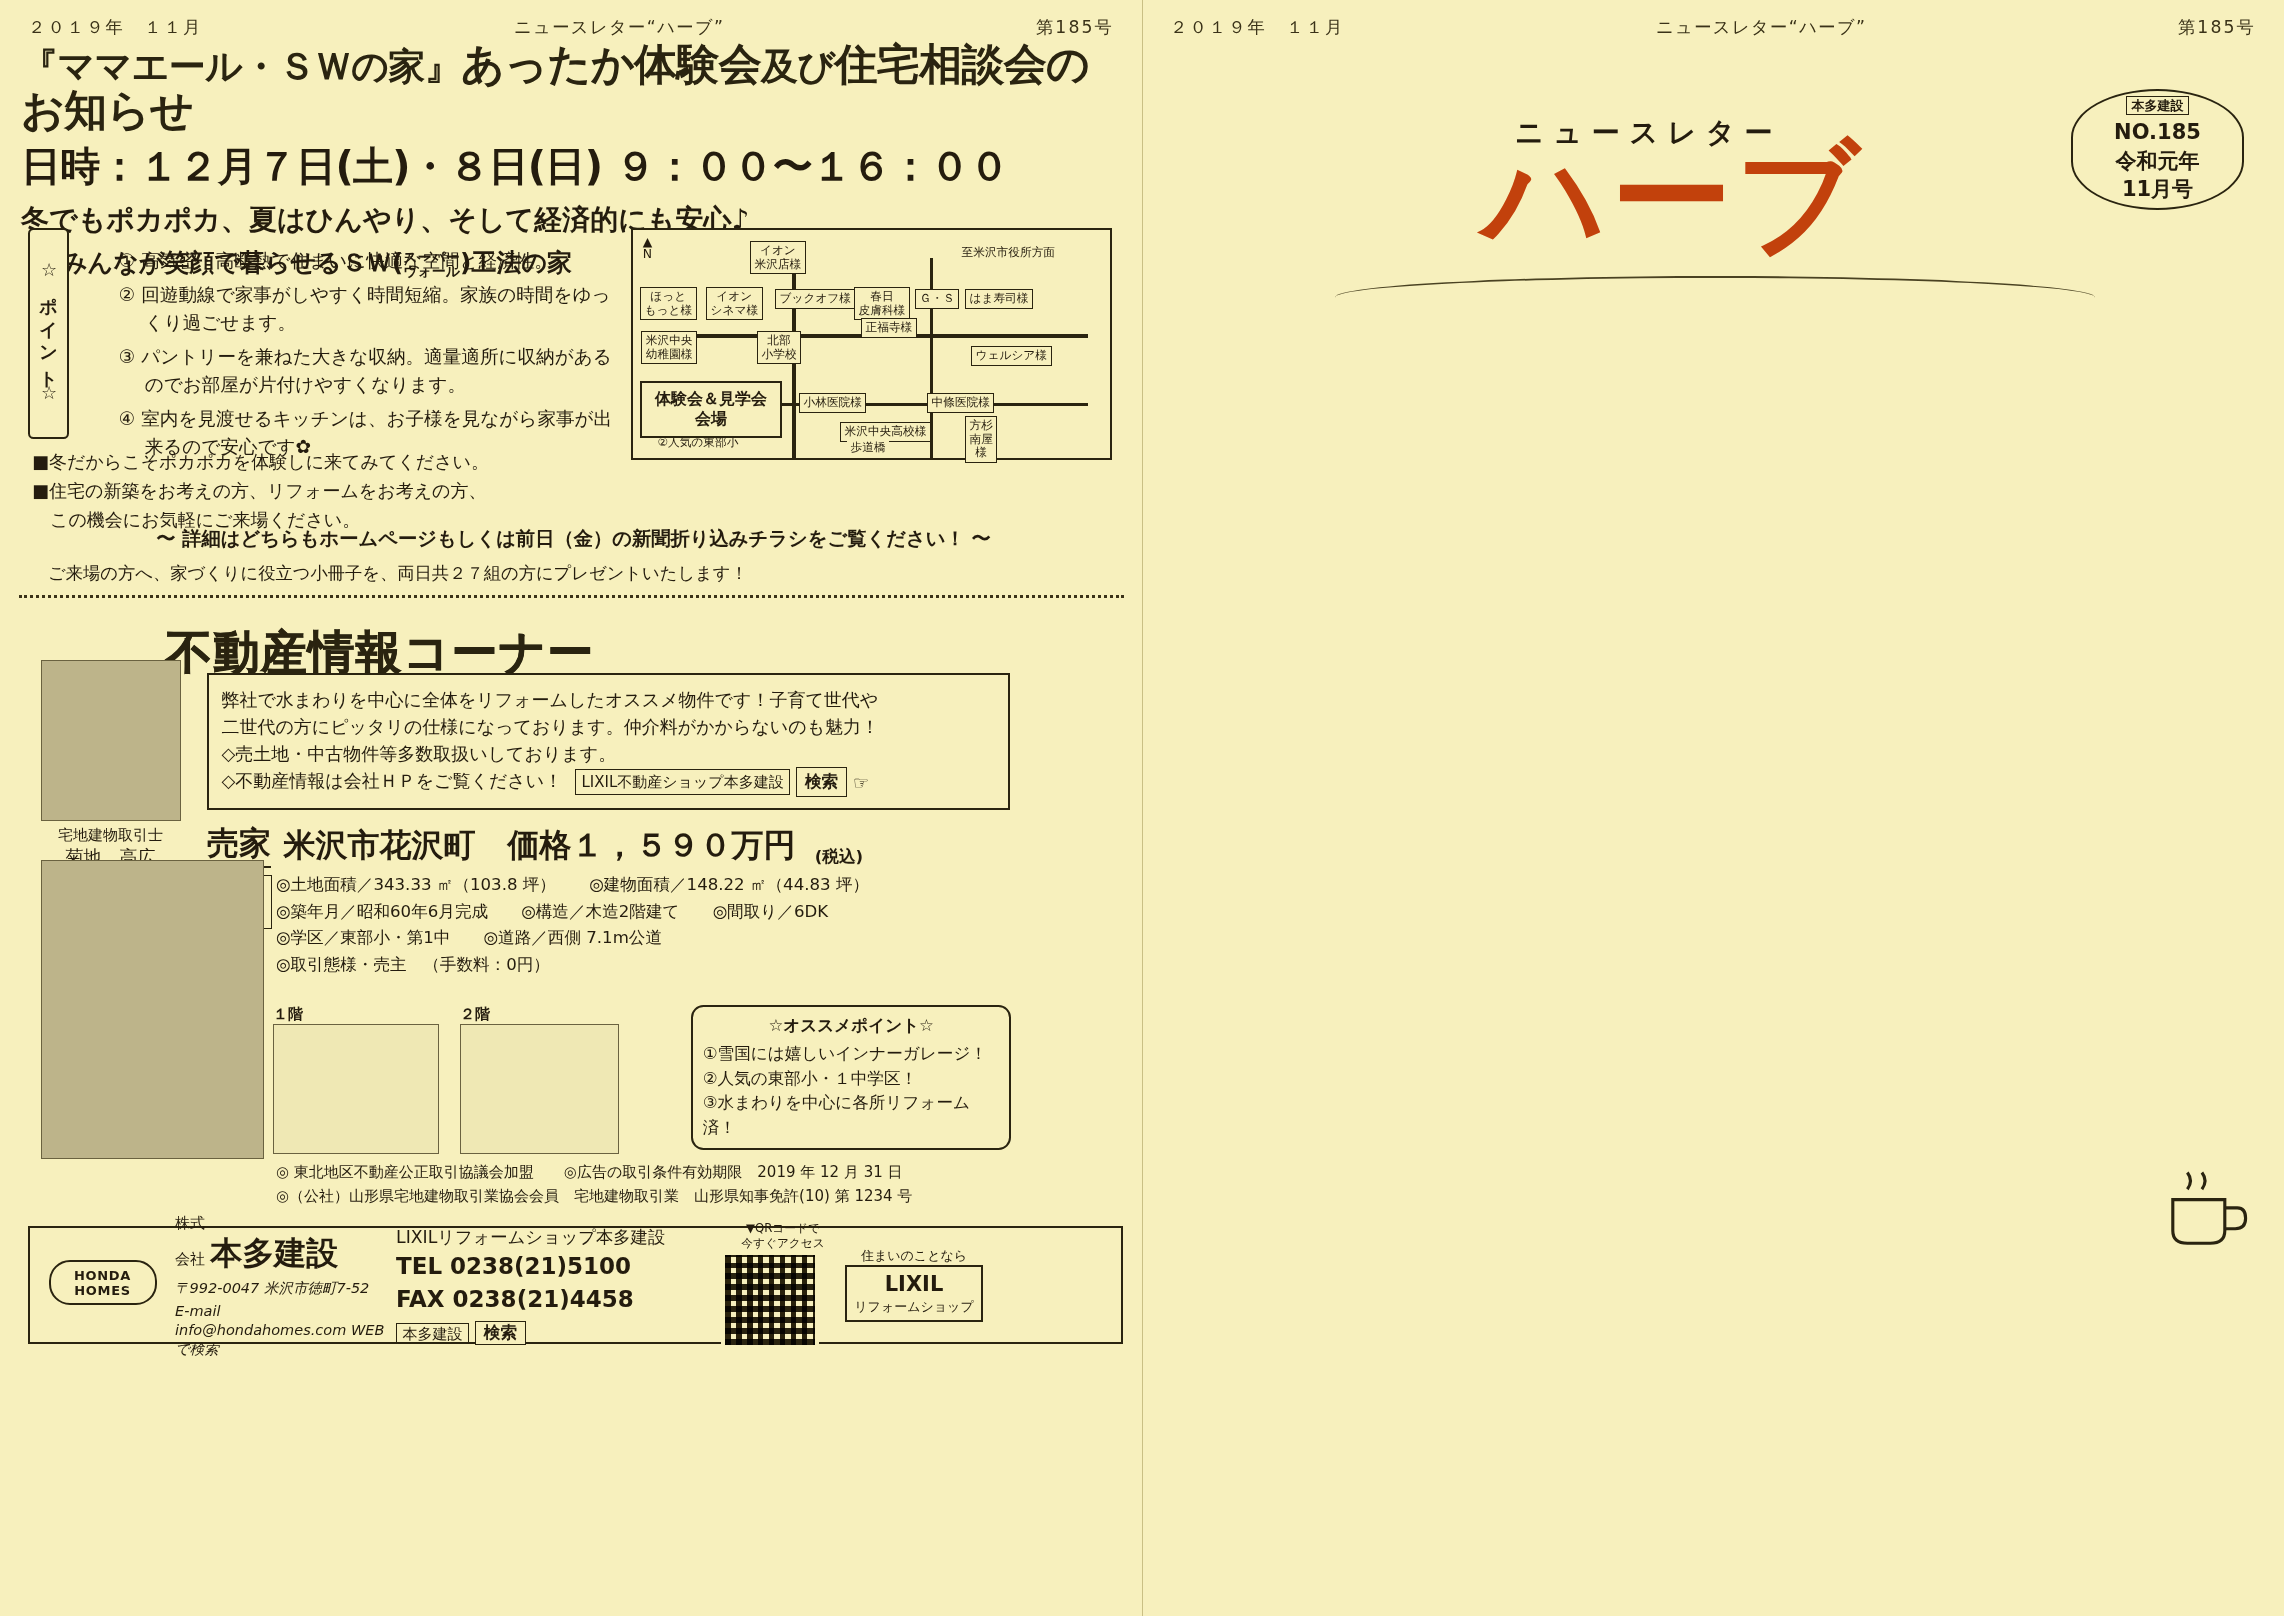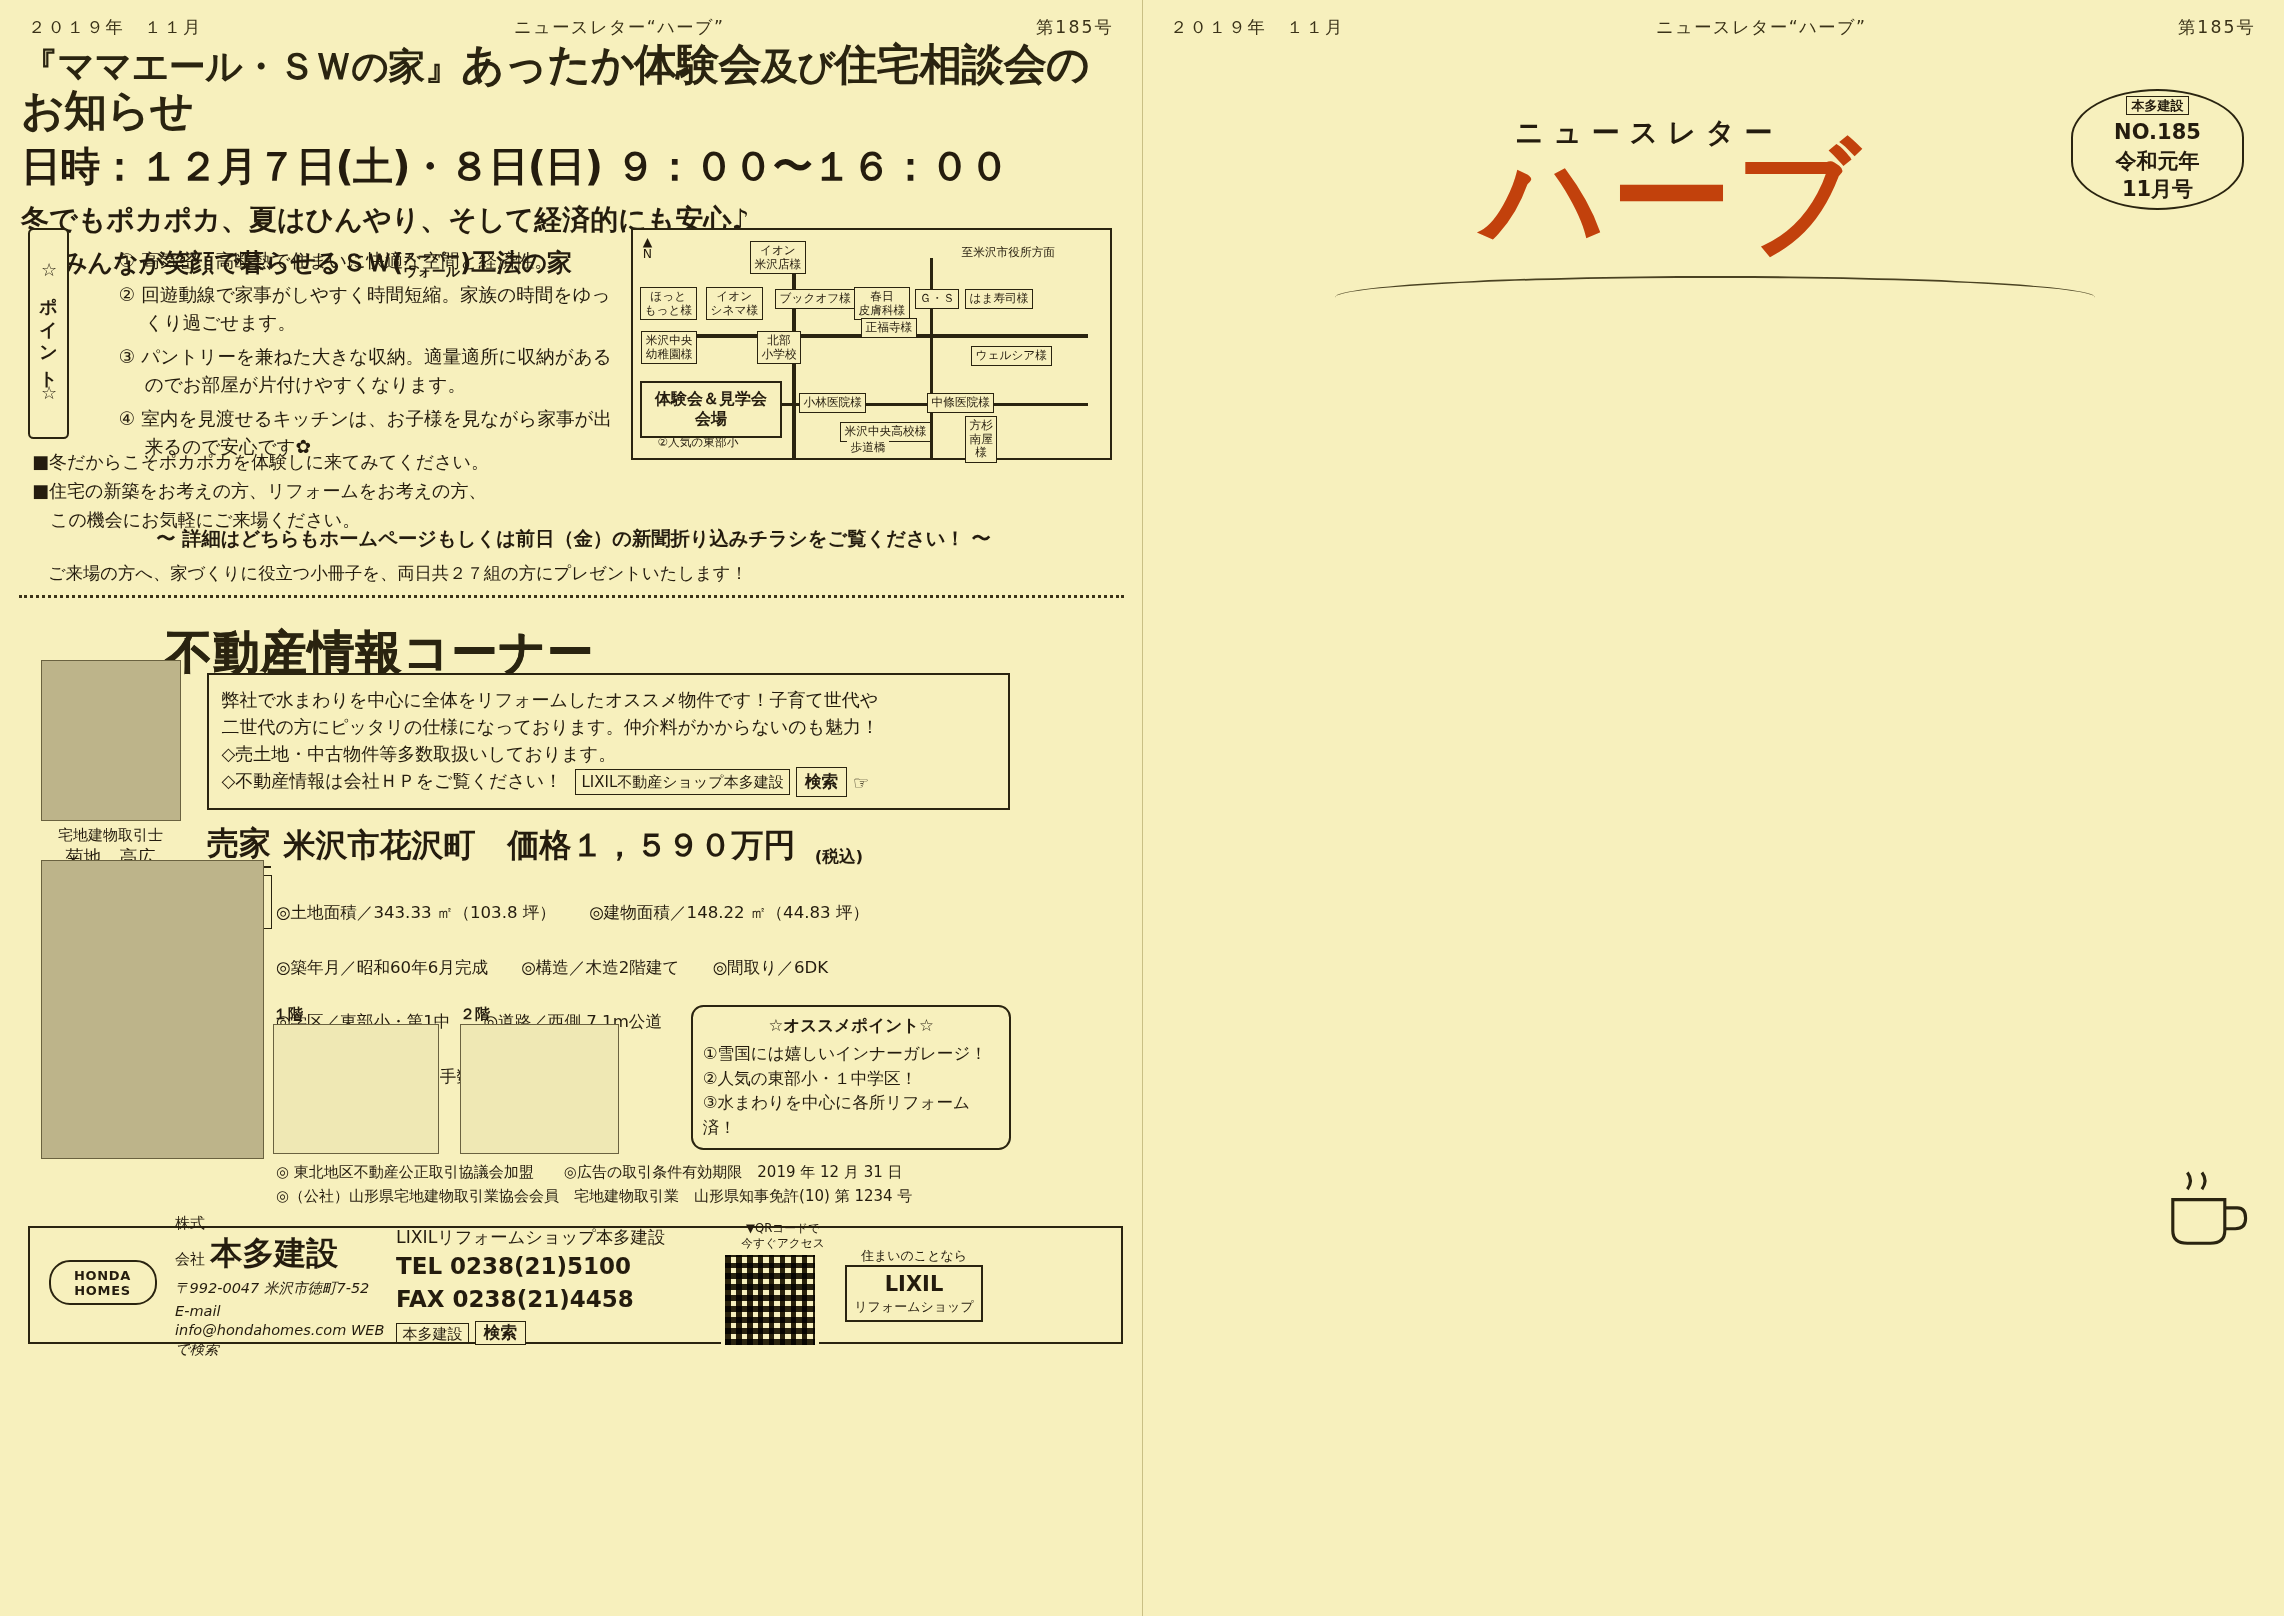--- a/index.html
+++ b/index.html
@@ -55,21 +55,21 @@
   .boxed{border:1.4px solid #2a2410;padding:0.7px 5.5px;font-size:15px;}
 
   .saleline{position:absolute;top:822px;left:207px;width:898px;display:flex;align-items:flex-end;gap:12.4px;}
   .saletag{font-size:32px;font-weight:bold;border-bottom:2.8px solid #2a2410;}
   .saleaddr{font-size:32px;font-weight:bold;}
   .salezei{font-size:16.6px;font-weight:bold;margin-left:7px;}
 
   .spec{position:absolute;top:872px;left:276px;width:622px;font-size:16.6px;line-height:1.6;}
   .spec .lbl{position:absolute;left:-69px;top:2.8px;border:1.4px solid #2a2410;padding:2.1px 4.1px;font-size:15px;
     writing-mode:horizontal-tb;width:55px;text-align:center;}
-  .spec li{list-style:none;margin-top:28px;}
+  .spec li{list-style:none;}
 
   .floor{position:absolute;top:1005px;left:273px;width:359px;height:152px;}
   .floorlab{font-size:15px;font-weight:bold;}
   .floorimg{border:1.4px solid #6a6240;background:#efe8b4;height:128px;}
 
   .osusume{position:absolute;top:1005px;left:691px;width:297px;border:2.1px solid #2a2410;border-radius:12.4px;
     padding:7px 9.7px;font-size:16.6px;line-height:1.5;background:#f7f0bd;}
   .osusume .t{text-align:center;font-weight:bold;margin-bottom:2.8px;}
 
   .legal{position:absolute;top:1160px;left:276px;width:829px;font-size:15px;line-height:1.6;}

